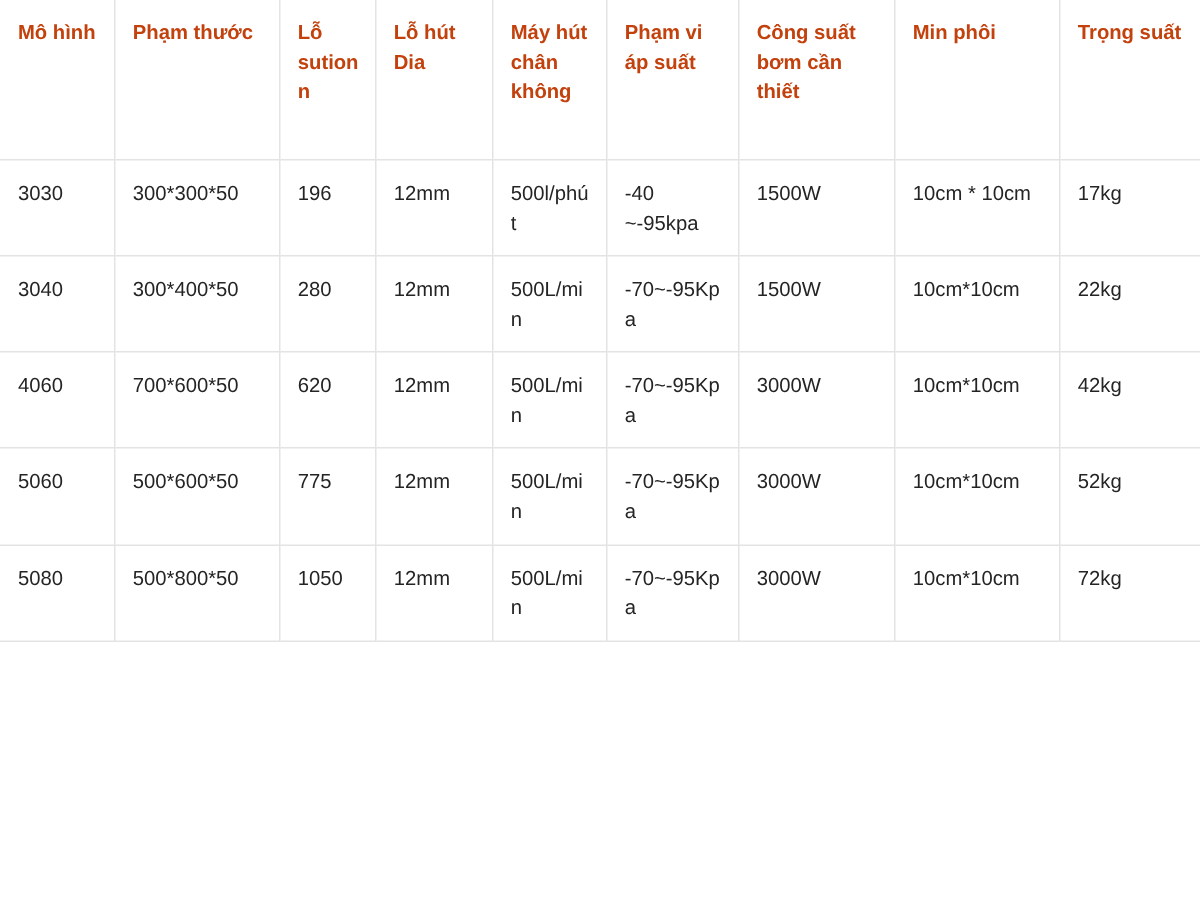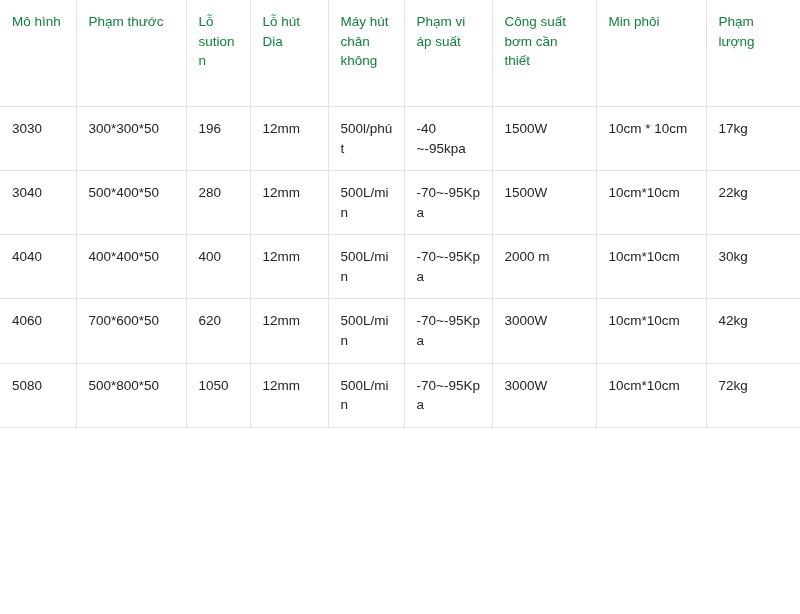--- a/index.html
+++ b/index.html
@@ -29,22 +29,22 @@
     text-align: left;
     font-weight: normal;
     padding: 12px 10px 12px 12px;
     line-height: 1.45;
     word-wrap: break-word;
     overflow-wrap: break-word;
     color: #242424;
   }
   .spec-table th {
     border-top: none;
-    font-weight: normal;
-    color: #15803d;
+    font-weight: bold;
+    color: #c2410c;
   }
   .spec-table tr > *:last-child {
     border-right: none;
   }
   .spec-table thead th {
     height: 82px;
     vertical-align: top;
   }
   .spec-table tbody tr {
     height: 48px;
@@ -78,67 +78,67 @@
   <thead>
     <tr>
       <th>Mô hình</th>
       <th>Phạm thước</th>
       <th>Lỗ sution n</th>
       <th>Lỗ hút Dia</th>
       <th>Máy hút chân không</th>
       <th>Phạm vi áp suất</th>
       <th>Công suất bơm cần thiết</th>
       <th>Min phôi</th>
-      <th>Phạm lượng</th>
+      <th>Trọng suất</th>
     </tr>
   </thead>
   <tbody>
     <tr>
       <td>3030</td>
       <td>300*300*50</td>
       <td>196</td>
       <td>12mm</td>
       <td>500l/phút</td>
       <td>-40 ~-95kpa</td>
       <td>1500W</td>
       <td>10cm * 10cm</td>
       <td>17kg</td>
     </tr>
     <tr>
       <td>3040</td>
-      <td>500*400*50</td>
+      <td>300*400*50</td>
       <td>280</td>
       <td>12mm</td>
       <td>500L/min</td>
       <td>-70~-95Kpa</td>
       <td>1500W</td>
       <td>10cm*10cm</td>
       <td>22kg</td>
-    </tr>
-    <tr>
-      <td>4040</td>
-      <td>400*400*50</td>
-      <td>400</td>
-      <td>12mm</td>
-      <td>500L/min</td>
-      <td>-70~-95Kpa</td>
-      <td>2000 m</td>
-      <td>10cm*10cm</td>
-      <td>30kg</td>
     </tr>
     <tr>
       <td>4060</td>
       <td>700*600*50</td>
       <td>620</td>
       <td>12mm</td>
       <td>500L/min</td>
       <td>-70~-95Kpa</td>
       <td>3000W</td>
       <td>10cm*10cm</td>
       <td>42kg</td>
+    </tr>
+    <tr>
+      <td>5060</td>
+      <td>500*600*50</td>
+      <td>775</td>
+      <td>12mm</td>
+      <td>500L/min</td>
+      <td>-70~-95Kpa</td>
+      <td>3000W</td>
+      <td>10cm*10cm</td>
+      <td>52kg</td>
     </tr>
     <tr>
       <td>5080</td>
       <td>500*800*50</td>
       <td>1050</td>
       <td>12mm</td>
       <td>500L/min</td>
       <td>-70~-95Kpa</td>
       <td>3000W</td>
       <td>10cm*10cm</td>

